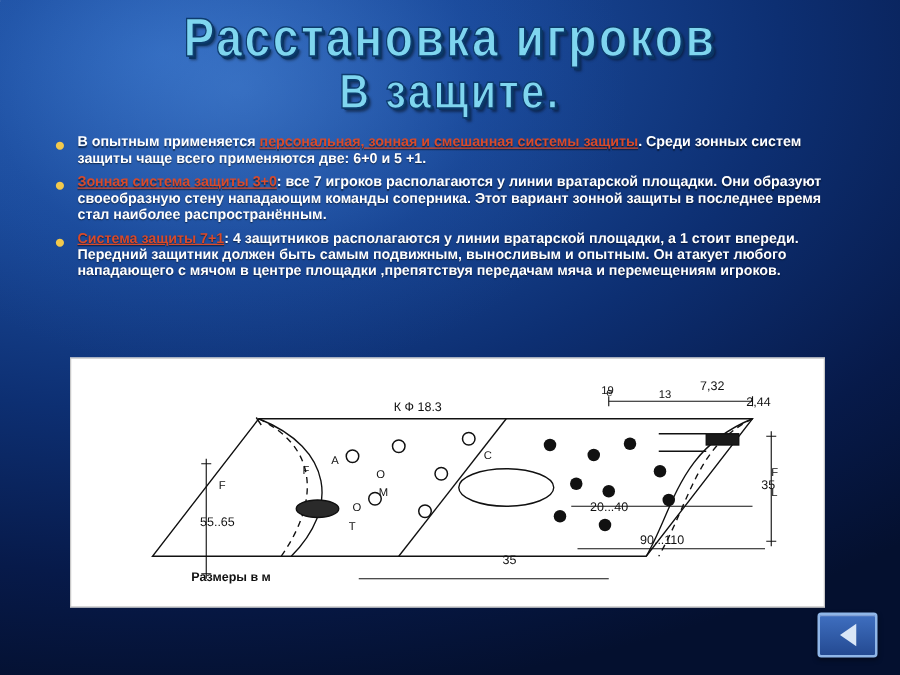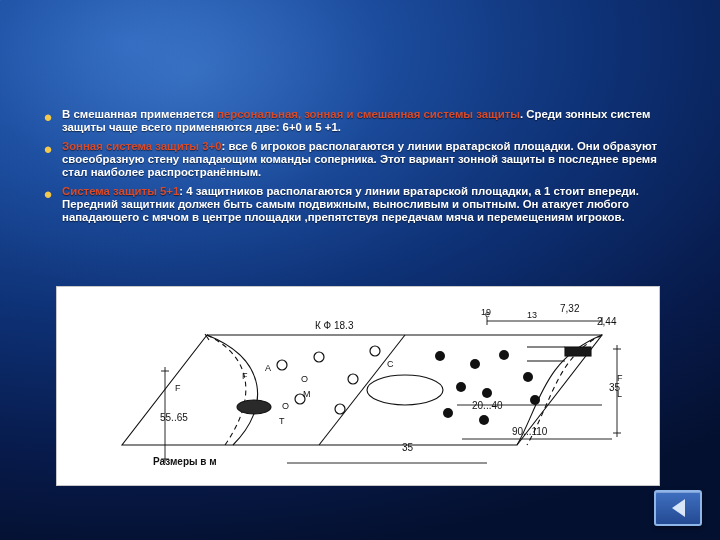--- a/index.html
+++ b/index.html
@@ -95,20 +95,21 @@
   .bullet-text {
     flex: 1 1 auto;
     color: #ffffff;
     font-size: 11.4px;
     line-height: 13.0px;
     font-weight: bold;
     text-shadow: 0 1px 1px rgba(0,0,0,0.55);
   }
   .hl-u {
     color: #d84a2a;
+    text-decoration: underline;
   }
 
   
   .diagram {
     position: absolute;
     left: 56px;
     top: 286px;
     width: 602px;
     height: 198px;
     background: #ffffff;
@@ -143,41 +144,45 @@
     border-right: 13px solid #d9e6f7;
   }
 </style>
 </head>
 <body>
 
 <div class="slide">
   <div class="glow"></div>
   <div class="streaks"></div>
 
+  <div class="title-block">
+    <div class="title-line">Расстановка игроков</div>
+    <div class="title-line second">В защите.</div>
+  </div>
 
   <div class="content">
 
     <div class="bullet-row">
       <div class="bullet-dot">●</div>
       <div class="bullet-text">
-        <span>В смешанная применяется </span><span class="hl-u">персональная, зонная и смешанная системы защиты</span><span>. Среди зонных систем защиты чаще всего применяются две:    6+0 и 5 +1.</span>
+        <span>В опытным применяется </span><span class="hl-u">персональная, зонная и смешанная системы защиты</span><span>. Среди зонных систем защиты чаще всего применяются две:    6+0 и 5 +1.</span>
       </div>
     </div>
 
     <div class="bullet-row">
       <div class="bullet-dot">●</div>
       <div class="bullet-text">
-        <span class="hl-u">Зонная система защиты 3+0</span><span>: все 6 игроков располагаются у линии вратарской площадки. Они образуют своеобразную стену нападающим команды соперника. Этот вариант зонной защиты в последнее время стал наиболее распространённым.</span>
+        <span class="hl-u">Зонная система защиты 3+0</span><span>: все 7 игроков располагаются у линии вратарской площадки. Они образуют своеобразную стену нападающим команды соперника. Этот вариант зонной защиты в последнее время стал наиболее распространённым.</span>
       </div>
     </div>
 
     <div class="bullet-row">
       <div class="bullet-dot">●</div>
       <div class="bullet-text">
-        <span class="hl-u">Система защиты 5+1</span><span>: 4 защитников располагаются у линии вратарской площадки, а 1 стоит впереди. Передний защитник должен быть самым подвижным, выносливым и опытным. Он атакует любого нападающего с мячом в центре площадки ,препятствуя передачам мяча и перемещениям игроков.</span>
+        <span class="hl-u">Система защиты 7+1</span><span>: 4 защитников располагаются у линии вратарской площадки, а 1 стоит впереди. Передний защитник должен быть самым подвижным, выносливым и опытным. Он атакует любого нападающего с мячом в центре площадки ,препятствуя передачам мяча и перемещениям игроков.</span>
       </div>
     </div>
 
   </div>
 
   <div class="diagram">
     <svg width="602" height="198" viewBox="0 0 602 198">
       <g stroke="#111" fill="none" stroke-width="1.1">
 
         <polygon points="150,48 545,48 460,158 65,158"></polygon>

